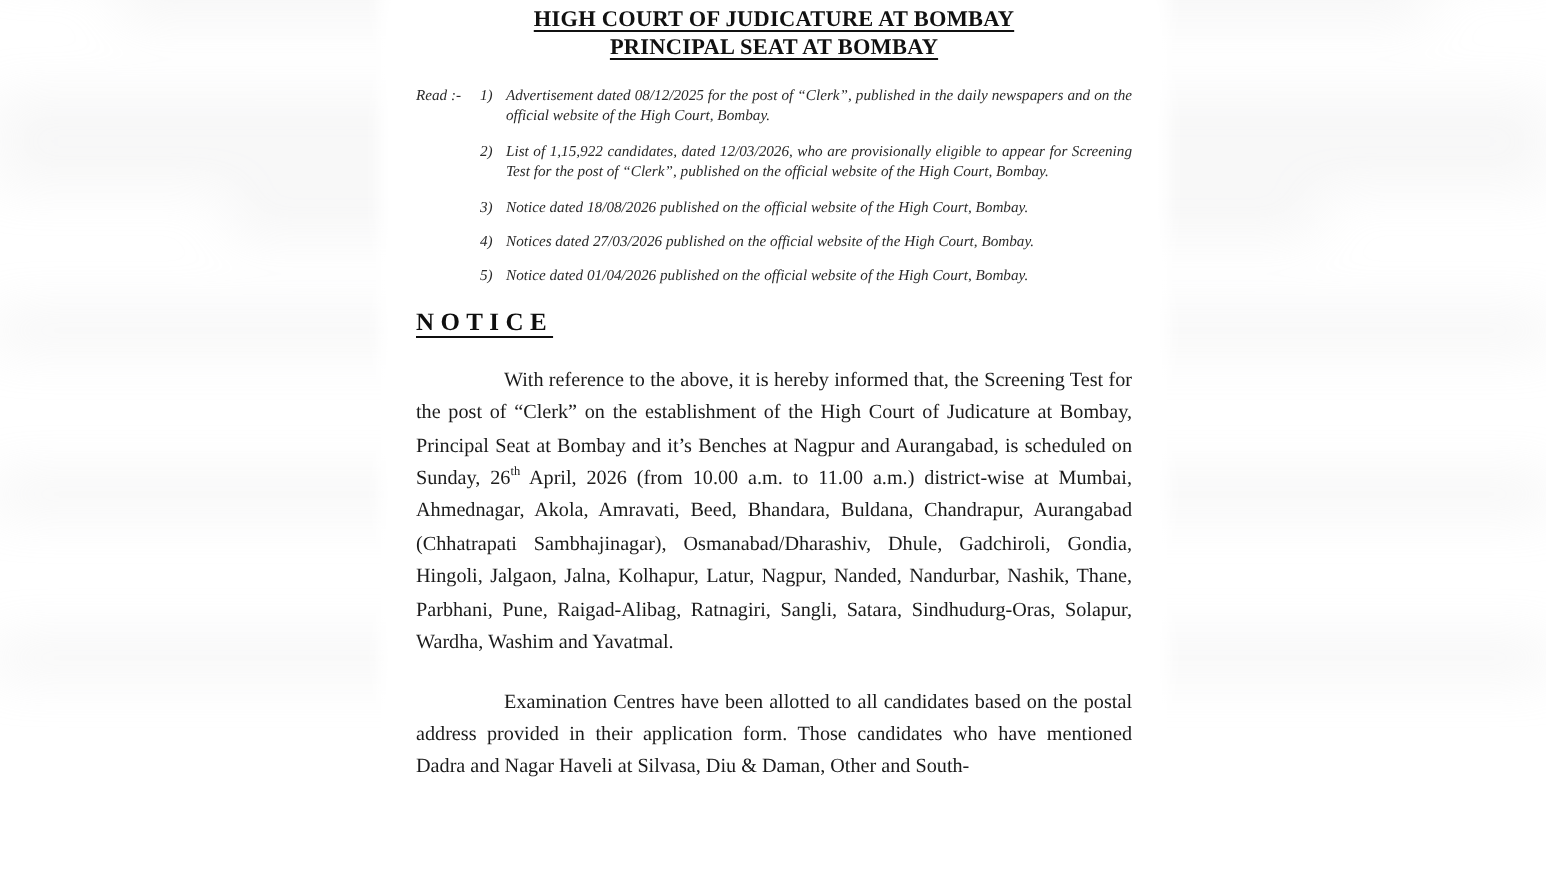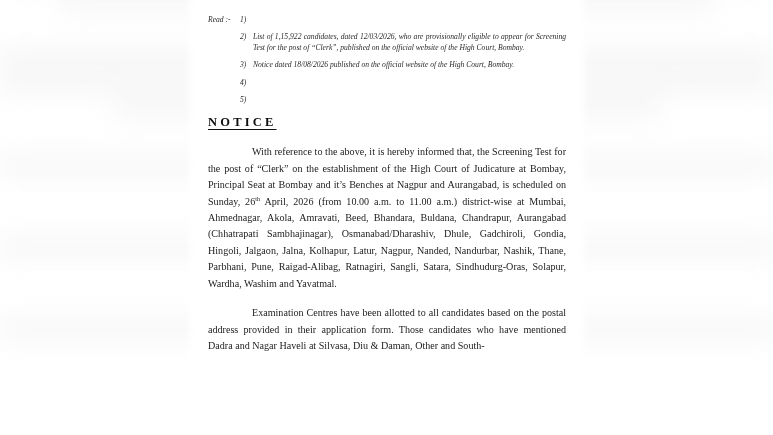--- a/index.html
+++ b/index.html
@@ -176,48 +176,55 @@
 
   </div>
 </div>
 
 <div id="page-shadow-left"></div>
 <div id="page-shadow-right"></div>
 
 <div id="page">
   <div id="page-inner">
 
+    <div class="doc-title">
+      <div><span class="u">HIGH COURT OF JUDICATURE AT BOMBAY</span></div>
+      <div><span class="u">PRINCIPAL SEAT AT BOMBAY </span></div>
+    </div>
 
     <div class="read-block">
 
       <div class="read-row">
         <div class="read-lead">Read :-</div>
         <div class="read-num">1)</div>
+        <div class="read-text">Advertisement dated 08/12/2025 for the post of “Clerk”, published in the daily newspapers and on the official website of the High Court, Bombay.</div>
       </div>
 
       <div class="read-row">
         <div class="read-lead"></div>
         <div class="read-num">2)</div>
         <div class="read-text">List of 1,15,922 candidates, dated 12/03/2026, who are provisionally eligible to appear for Screening Test for the post of “Clerk”, published on the official website of the High Court, Bombay.</div>
       </div>
 
       <div class="read-row">
         <div class="read-lead"></div>
         <div class="read-num">3)</div>
         <div class="read-text">Notice dated 18/08/2026 published on the official website of the High Court, Bombay.</div>
       </div>
 
       <div class="read-row">
         <div class="read-lead"></div>
         <div class="read-num">4)</div>
+        <div class="read-text">Notices dated 27/03/2026 published on the official website of the High Court, Bombay.</div>
       </div>
 
       <div class="read-row">
         <div class="read-lead"></div>
         <div class="read-num">5)</div>
+        <div class="read-text">Notice dated 01/04/2026 published on the official website of the High Court, Bombay.</div>
       </div>
 
     </div>
 
     <div class="notice-head"><span class="u">NOTICE</span></div>
 
     <div class="body-para"><span class="indent"></span><span>With reference to the above, it is hereby informed that, the </span><span class="b">Screening Test</span><span> for the post of </span><span class="b">“Clerk”</span><span> on the establishment of the High Court of Judicature at Bombay, Principal Seat at Bombay and it’s Benches at Nagpur and Aurangabad,  is scheduled </span><span class="b"><span>on Sunday, 26</span><sup>th</sup><span> April, 2026 (from 10.00 a.m. to 11.00 a.m.)</span></span><span> district-wise at Mumbai, Ahmednagar, Akola, Amravati, Beed, Bhandara, Buldana, Chandrapur, Aurangabad (Chhatrapati Sambhajinagar), Osmanabad/Dharashiv, Dhule, Gadchiroli, Gondia, Hingoli, Jalgaon, Jalna, Kolhapur, Latur, Nagpur, Nanded, Nandurbar, Nashik, Thane, Parbhani, Pune, Raigad-Alibag, Ratnagiri, Sangli, Satara, Sindhudurg-Oras, Solapur, Wardha, Washim and Yavatmal.</span></div>
 
     <div class="body-para tight"><span class="indent"></span><span>Examination Centres have been allotted to all candidates based on the postal address provided in their application form. Those candidates who have mentioned Dadra and Nagar Haveli at Silvasa, Diu &amp; Daman, Other and South-</span></div>
 

